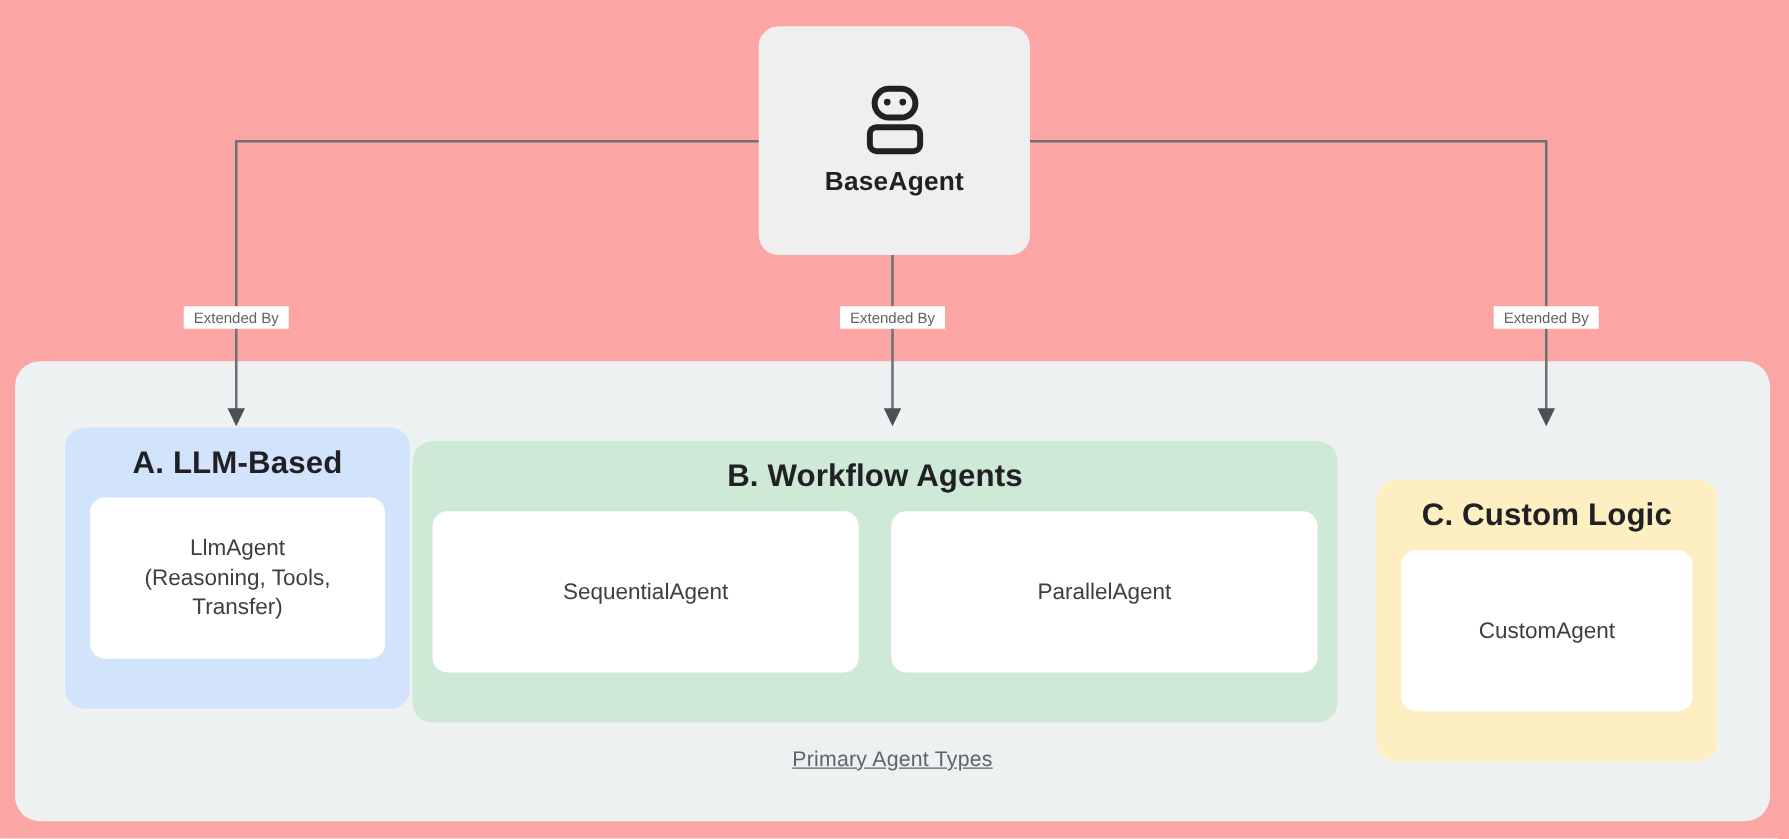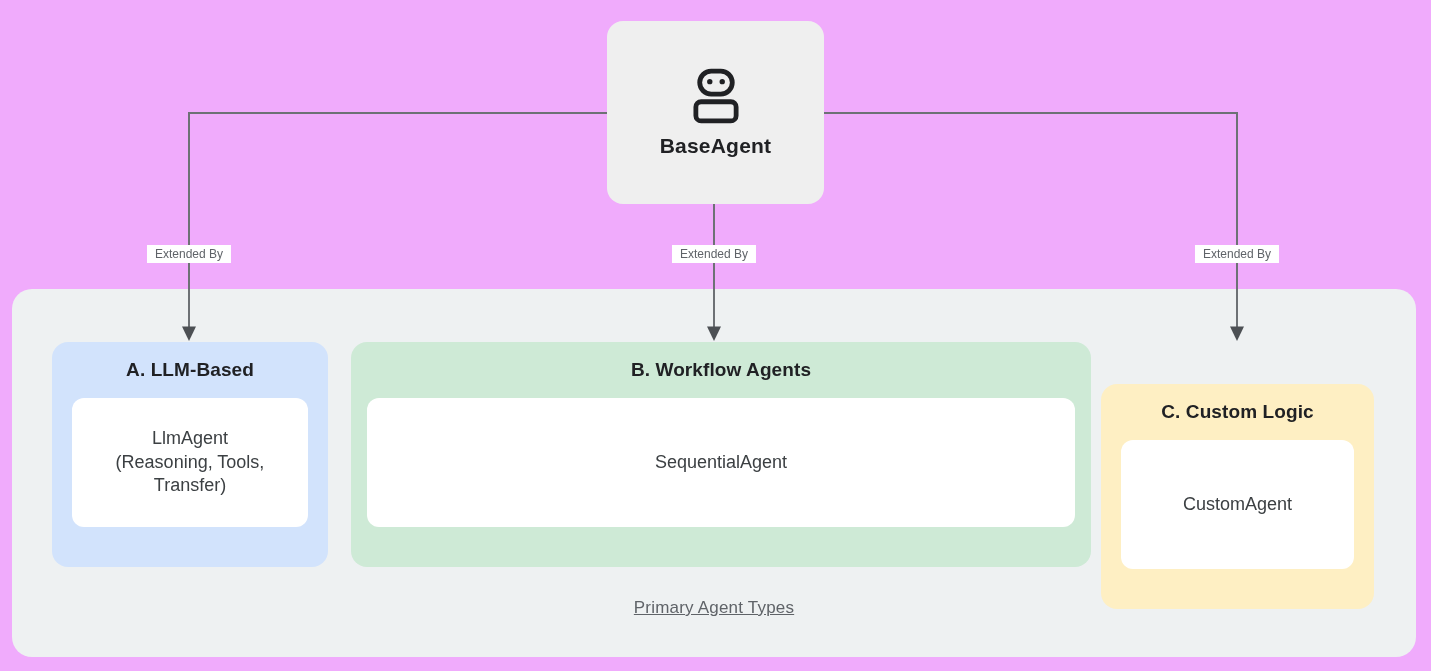--- a/index.html
+++ b/index.html
@@ -3,21 +3,21 @@
 <meta charset="utf-8">
 <style>
   * { margin: 0; padding: 0; box-sizing: border-box; }
   html, body { background: #ffffff; }
   body { font-family: "Liberation Sans", "DejaVu Sans", sans-serif; }
 
   .canvas {
     position: relative;
     width: 1431px;
     height: 671px;
-    background: #f0abfc;
+    background: #fca5a5;
     overflow: hidden;
   }
 
   
   .primary-container {
     position: absolute;
     left: 12px; top: 289px;
     width: 1404px; height: 368px;
     background: #eef1f2;
     border-radius: 20px;
@@ -74,21 +74,21 @@
     border-radius: 16px;
     z-index: 3;
     display: flex;
     flex-direction: column;
   }
   .group-title {
     height: 56px;
     display: flex;
     align-items: center;
     justify-content: center;
-    font-size: 19px;
+    font-size: 25px;
     font-weight: 600;
     color: #202124;
     letter-spacing: 0.1px;
   }
   .cards {
     display: flex;
     gap: 15px;
     padding: 0 20px;
   }
   .group-workflow .cards { padding: 0 16px; gap: 26px; }
@@ -101,21 +101,21 @@
     align-items: center;
     justify-content: center;
     text-align: center;
     font-size: 18px;
     line-height: 1.32;
     color: #3c4043;
     white-space: pre-line;
   }
 
   .group-llm     { left: 52px;   width: 276px; }
-  .group-workflow{ left: 351px;  width: 740px; }
+  .group-workflow{ left: 330px;  width: 740px; margin-top: 11px; }
   .group-custom  { left: 1101px; width: 273px; margin-top: 42px; }
 
   
   .container-caption {
     position: absolute;
     left: 12px; top: 598px;
     width: 1404px;
     text-align: center;
     font-size: 17px;
     color: #5f6368;
@@ -161,20 +161,21 @@
       <div class="card">LlmAgent
 (Reasoning, Tools,
 Transfer)</div>
     </div>
   </div>
 
   <div class="group group-workflow" style="background-color: rgb(206, 234, 214);">
     <div class="group-title">B. Workflow Agents</div>
     <div class="cards">
       <div class="card">SequentialAgent</div>
+      <div class="card">ParallelAgent</div>
     </div>
   </div>
 
   <div class="group group-custom" style="background-color: rgb(254, 239, 195);">
     <div class="group-title">C. Custom Logic</div>
     <div class="cards">
       <div class="card">CustomAgent</div>
     </div>
   </div>
 

